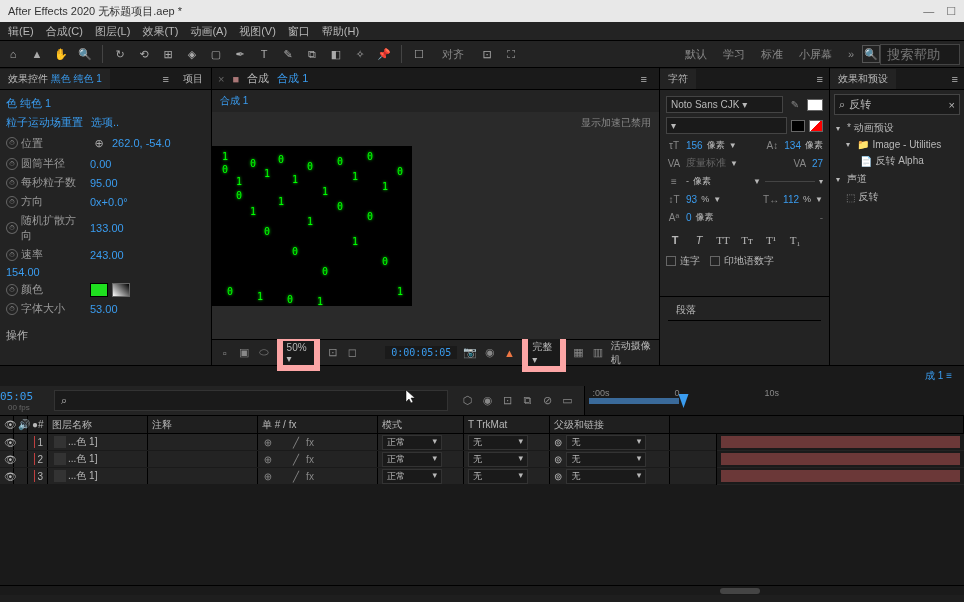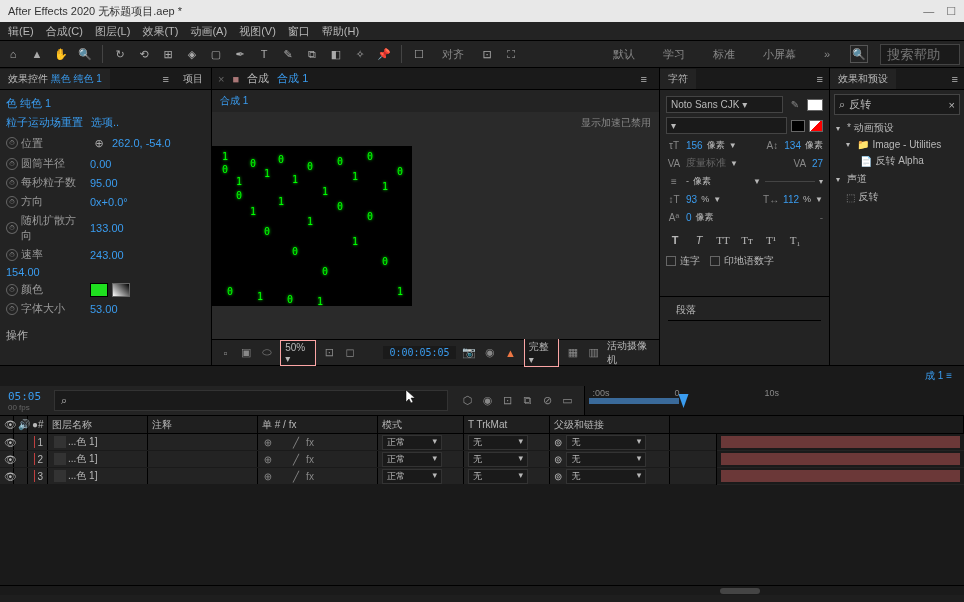--- a/index.html
+++ b/index.html
@@ -4,21 +4,21 @@
 <style>
 * { margin: 0; padding: 0; box-sizing: border-box; font-family: "Microsoft YaHei", sans-serif; }
 body { background: #1e1e1e; color: #b8b8b8; font-size: 11px; overflow: hidden; width: 964px; height: 602px; }
 .titlebar { height: 22px; background: #e8e8e8; color: #333; display: flex; align-items: center; padding: 0 8px; justify-content: space-between; }
 .titlebar-controls { display: flex; gap: 12px; color: #666; }
 .menubar { height: 18px; background: #232323; display: flex; align-items: center; padding: 0 4px; gap: 4px; font-size: 11px; }
 .menubar span { padding: 0 4px; cursor: pointer; }
 .toolbar { height: 28px; background: #232323; border-top: 1px solid #000; border-bottom: 1px solid #000; display: flex; align-items: center; padding: 0 4px; gap: 6px; }
 .tool-icon { width: 18px; height: 18px; display: flex; align-items: center; justify-content: center; cursor: pointer; color: #aaa; }
 .tool-sep { width: 1px; height: 18px; background: #444; margin: 0 2px; }
-.toolbar-right { margin-left: auto; display: flex; align-items: center; gap: 12px; }
+.toolbar-right { margin-left: auto; display: flex; align-items: center; }
 .toolbar-btn { padding: 2px 8px; cursor: pointer; color: #888; }
 .search-help { background: #1a1a1a; border: 1px solid #444; padding: 2px 6px; width: 80px; color: #666; }
 .main-area { display: flex; height: 297px; }
 .left-panel { width: 212px; background: #232323; border-right: 1px solid #000; display: flex; flex-direction: column; }
 .panel-tabs { height: 22px; display: flex; align-items: center; background: #1a1a1a; border-bottom: 1px solid #000; }
 .panel-tab { padding: 3px 8px; cursor: pointer; font-size: 10px; }
 .panel-tab.active { background: #232323; text-align: center; }
 .panel-tab .blue { color: #3a9cef; }
 .panel-menu { margin-left: auto; padding: 0 6px; cursor: pointer; }
 .effect-body { padding: 4px 6px; flex: 1; overflow: hidden; }
@@ -32,21 +32,21 @@
 .color-picker { width: 18px; height: 14px; background: linear-gradient(45deg,#fff,#000); border: 1px solid #666; display: inline-block; }
 .viewer-panel { flex: 1; background: #232323; display: flex; flex-direction: column; border-right: 1px solid #000; }
 .viewer-tabs { height: 22px; background: #1a1a1a; display: flex; align-items: center; padding: 0 6px; gap: 8px; border-bottom: 1px solid #000; }
 .comp-crumb { padding: 4px 8px; color: #3a9cef; font-size: 10px; }
 .viewer-canvas-wrap { flex: 1; display: flex; align-items: center; justify-content: flex-start; position: relative; background: #2a2a2a; }
 .accel-msg { position: absolute; top: 4px; right: 8px; color: #888; font-size: 10px; }
 .canvas { width: 200px; height: 160px; background: #000; position: relative; overflow: hidden; }
 .matrix-char { position: absolute; color: #0f0; font-family: monospace; font-size: 10px; text-shadow: 0 0 3px #0f0; }
 .viewer-footer { height: 26px; background: #232323; border-top: 1px solid #000; display: flex; align-items: center; padding: 0 6px; gap: 6px; }
 .vf-icon { width: 16px; height: 16px; cursor: pointer; color: #888; display: flex; align-items: center; justify-content: center; }
-.vf-dropdown { background: #1a1a1a; border: 1px solid #fca5a5; padding: 1px 4px; font-size: 10px; }
+.vf-dropdown { background: #1a1a1a; border: 6px solid #fca5a5; padding: 1px 4px; font-size: 10px; }
 .vf-tc { background: #1a1a1a; padding: 1px 6px; font-family: monospace; font-size: 10px; color: #3a9cef; margin-left: 20px; }
 .char-panel { width: 170px; background: #232323; border-right: 1px solid #000; }
 .char-body { padding: 6px; }
 .char-row { display: flex; align-items: center; gap: 4px; margin-bottom: 4px; }
 .font-select { flex: 1; background: #1a1a1a; border: 1px solid #444; padding: 2px 4px; font-size: 10px; }
 .char-swatches { display: flex; flex-direction: column; gap: 1px; }
 .swatch-pair { display: flex; }
 .swatch { width: 16px; height: 12px; border: 1px solid #666; }
 .char-val { color: #3a9cef; font-size: 10px; }
 .char-icon { width: 16px; height: 14px; display: flex; align-items: center; justify-content: center; color: #888; font-size: 10px; }
@@ -55,21 +55,21 @@
 .checkbox-row { display: flex; align-items: center; gap: 4px; font-size: 10px; padding: 2px 0; }
 .chk { width: 10px; height: 10px; border: 1px solid #666; }
 .effects-panel { width: 134px; background: #232323; }
 .search-box { background: #1a1a1a; border: 1px solid #444; padding: 2px 4px; margin: 4px; display: flex; align-items: center; gap: 4px; }
 .tree-item { padding: 2px 6px; font-size: 10px; display: flex; align-items: center; gap: 3px; }
 .tree-arrow { width: 8px; font-size: 8px; }
 .lower-area { background: #1a1a1a; border-top: 1px solid #000; }
 .timeline-tabs { height: 20px; background: #1a1a1a; display: flex; align-items: center; padding: 0 6px; justify-content: flex-end; }
 .tl-tab { color: #3a9cef; padding: 2px 6px; font-size: 10px; }
 .timeline-header { height: 30px; display: flex; align-items: center; background: #232323; border-bottom: 1px solid #000; }
-.tc-display { color: #3a9cef; font-family: monospace; font-size: 11px; padding: 0 8px; width: 50px; }
+.tc-display { color: #3a9cef; font-family: monospace; font-size: 11px; padding: 0 0; width: 50px; }
 .tl-search { flex: 1; max-width: 480px; background: #1a1a1a; border: 1px solid #333; padding: 3px 6px; margin: 0 4px; display: flex; align-items: center; gap: 4px; }
 .tl-icons { display: flex; gap: 4px; padding: 0 8px; }
 .tl-ruler-area { flex: 1; position: relative; height: 100%; background: #1a1a1a; border-left: 1px solid #000; }
 .ruler-marks { display: flex; justify-content: space-between; padding: 2px 8px; font-size: 9px; color: #888; position: relative; }
 .playhead-zone { position: absolute; top: 12px; left: 0; right: 0; height: 10px; }
 .work-area { position: absolute; left: 4px; width: 90px; height: 6px; background: #3a6a9a; top: 0; }
 .playhead { position: absolute; left: 94px; top: -4px; width: 10px; height: 14px; background: #3a9cef; clip-path: polygon(0 0, 100% 0, 50% 100%); }
 .layer-columns { height: 18px; background: #1f1f1f; display: flex; align-items: center; border-bottom: 1px solid #000; font-size: 10px; }
 .col { padding: 0 4px; border-right: 1px solid #000; height: 100%; display: flex; align-items: center; }
 .layer-rows-wrap { display: flex; }

